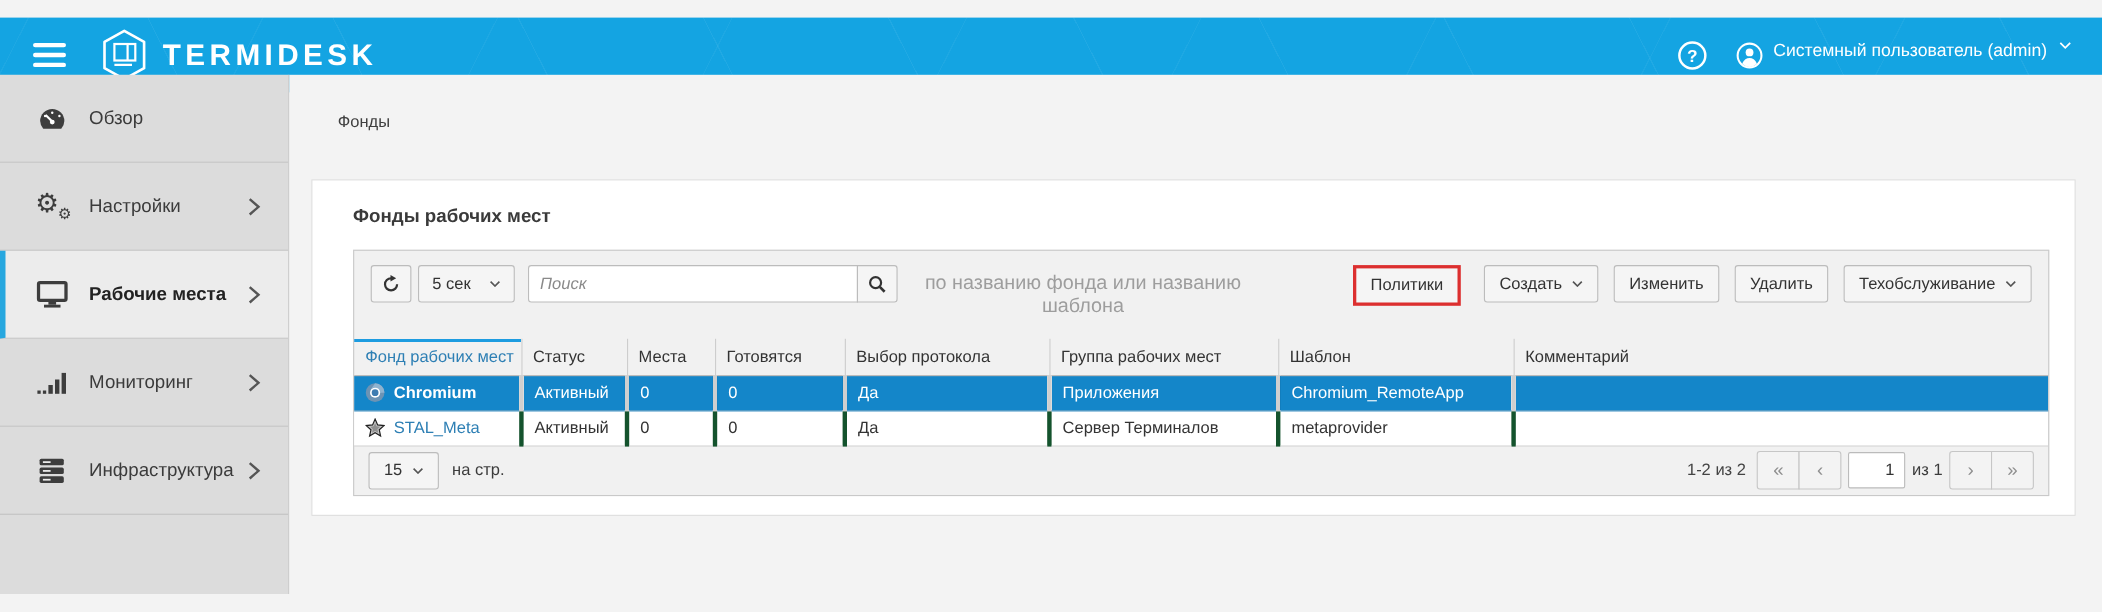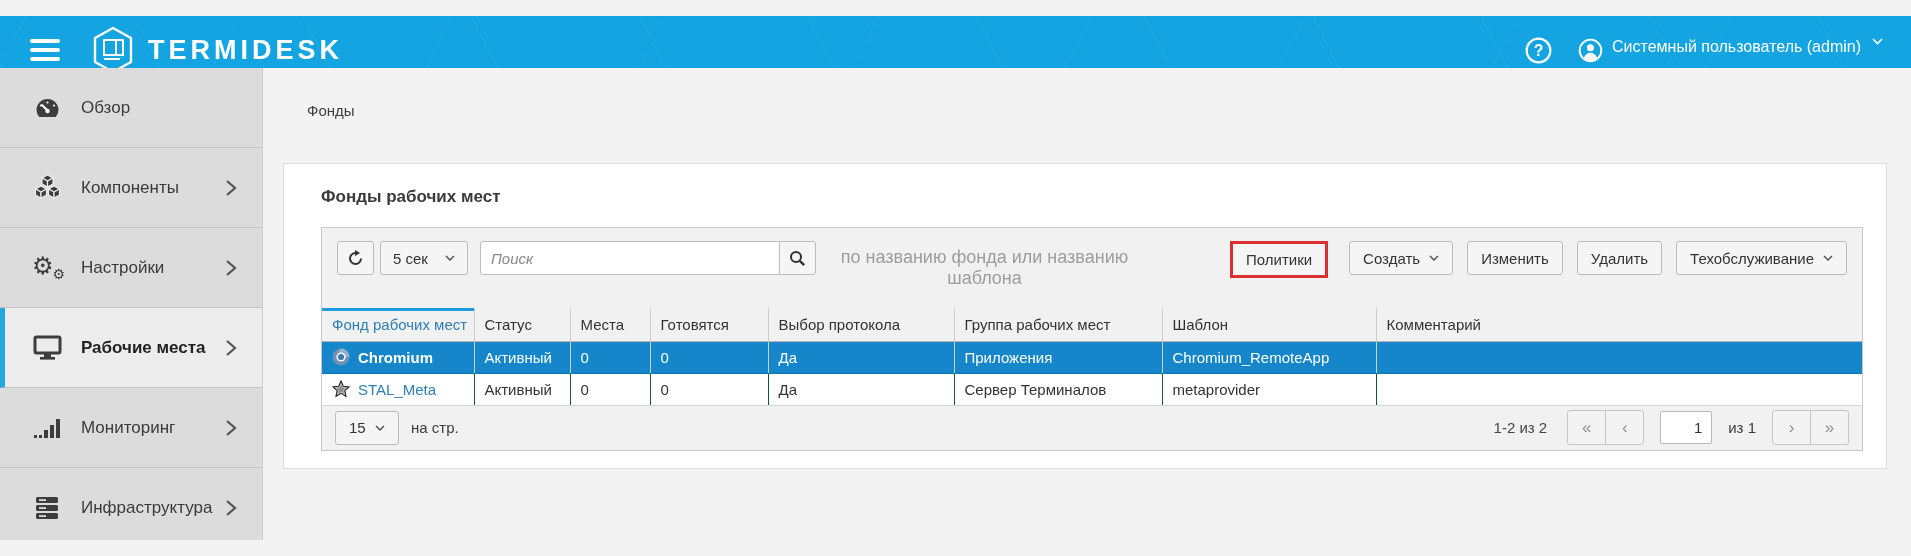--- a/index.html
+++ b/index.html
@@ -93,39 +93,39 @@
   table { width:calc(100% + 0px); border-collapse:collapse; table-layout:fixed; margin-top:19px; }
   thead th {
     height:33px; text-align:left; font-weight:400; font-size:15px; color:#333;
     padding:0 10px; border-bottom:1px solid #b5b5b5; border-right:1px solid #cdcdcd;
     cursor:pointer; white-space:nowrap; overflow:hidden;
   }
   thead th:last-child { border-right:none; }
   thead th.sorted { color:#2d7fb4; box-shadow:inset 0 3px 0 0 #1d9ce0; }
   tbody td {
     height:32px; font-size:15px; color:#333; padding:0 10px; background:#fff;
-    border-bottom:1px solid #d6d6d6; border-right:1px solid #14532d;
+    border-bottom:1px solid #d6d6d6; border-right:4px solid #14532d;
     white-space:nowrap; overflow:hidden;
   }
   tbody td:last-child { border-right:none; }
   tbody tr { cursor:pointer; }
   tbody tr.selected td {
     background:#1486c9; color:#fff;
     border-right-color:rgba(0,0,0,.14); border-bottom-color:#0f76b3;
   }
   .cell-name { display:flex; align-items:center; gap:8px; }
   .row-link { color:#2d7fb4; text-decoration:none; }
   tr.selected .row-link { color:#fff; font-weight:700; }
   .row-icon { display:flex; }
 
   
   .tfoot { display:flex; align-items:center; padding:21px 13px; height:44px; }
   .pagesize { width:64px; margin-right:12px; }
   .foot-label { font-size:15px; color:#3c3c3c; }
-  .pager { margin-left:auto; display:flex; align-items:center; gap:16px; }
+  .pager { margin-left:auto; display:flex; align-items:center; gap:6px; }
   .range-label { font-size:15px; color:#444; margin-right:4px; }
   .nav-group { display:flex; }
   .nav-btn {
     width:39px; height:35px; background:#f3f3f3; border:1px solid #c6c6c6;
     display:flex; align-items:center; justify-content:center; cursor:pointer;
     font-size:17px; color:#8f8f8f;
   }
   .nav-group .nav-btn:first-child { border-radius:3px 0 0 3px; }
   .nav-group .nav-btn:last-child { border-radius:0 3px 3px 0; margin-left:-1px; }
   .page-input {
@@ -180,43 +180,20 @@
           <svg width="29" height="26" viewBox="0 0 28 26">
             <path d="M14 4 A11 11 0 0 0 3 15 A11 11 0 0 0 5.8 22 L22.2 22 A11 11 0 0 0 25 15 A11 11 0 0 0 14 4 Z" fill="#3d3d3d"></path>
             <circle cx="14" cy="16" r="2.2" fill="#fff"></circle>
             <line x1="14" y1="15.5" x2="8" y2="9.5" stroke="#fff" stroke-width="2"></line>
             <circle cx="14" cy="7.5" r="1.1" fill="#fff"></circle>
             <circle cx="20.5" cy="10.5" r="1.1" fill="#fff"></circle>
             <circle cx="7.5" cy="10.5" r="1.1" fill="#fff"></circle>
           </svg>
         </span>
         <span class="s-label">Обзор</span>
-      </div>
-      <div class="side-item">
-        <span class="s-icon">
-          <svg width="29" height="27" viewBox="0 0 29 27">
-            <g fill="#3d3d3d" stroke="#ececec" stroke-width="1.2">
-              <path d="M14.5 1 L20 4 L14.5 7 L9 4 Z"></path>
-              <path d="M9 4 L14.5 7 L14.5 13 L9 10 Z"></path>
-              <path d="M20 4 L14.5 7 L14.5 13 L20 10 Z"></path>
-              <path d="M8 12 L13.5 15 L8 18 L2.5 15 Z"></path>
-              <path d="M2.5 15 L8 18 L8 24 L2.5 21 Z"></path>
-              <path d="M13.5 15 L8 18 L8 24 L13.5 21 Z"></path>
-              <path d="M21 12 L26.5 15 L21 18 L15.5 15 Z"></path>
-              <path d="M15.5 15 L21 18 L21 24 L15.5 21 Z"></path>
-              <path d="M26.5 15 L21 18 L21 24 L26.5 21 Z"></path>
-            </g>
-          </svg>
-        </span>
-        <span class="s-label">Компоненты</span>
-        <span class="s-chev">
-          <svg width="12" height="18" viewBox="0 0 12 18">
-            <polyline points="2,2 10,9 2,16" fill="none" stroke="#555" stroke-width="2.2"></polyline>
-          </svg>
-        </span>
       </div>
       <div class="side-item">
         <span class="s-icon">
           <span class="gear-wrap"><span>⚙</span><span class="g2">⚙</span></span>
         </span>
         <span class="s-label">Настройки</span>
         <span class="s-chev">
           <svg width="12" height="18" viewBox="0 0 12 18">
             <polyline points="2,2 10,9 2,16" fill="none" stroke="#555" stroke-width="2.2"></polyline>
           </svg>

